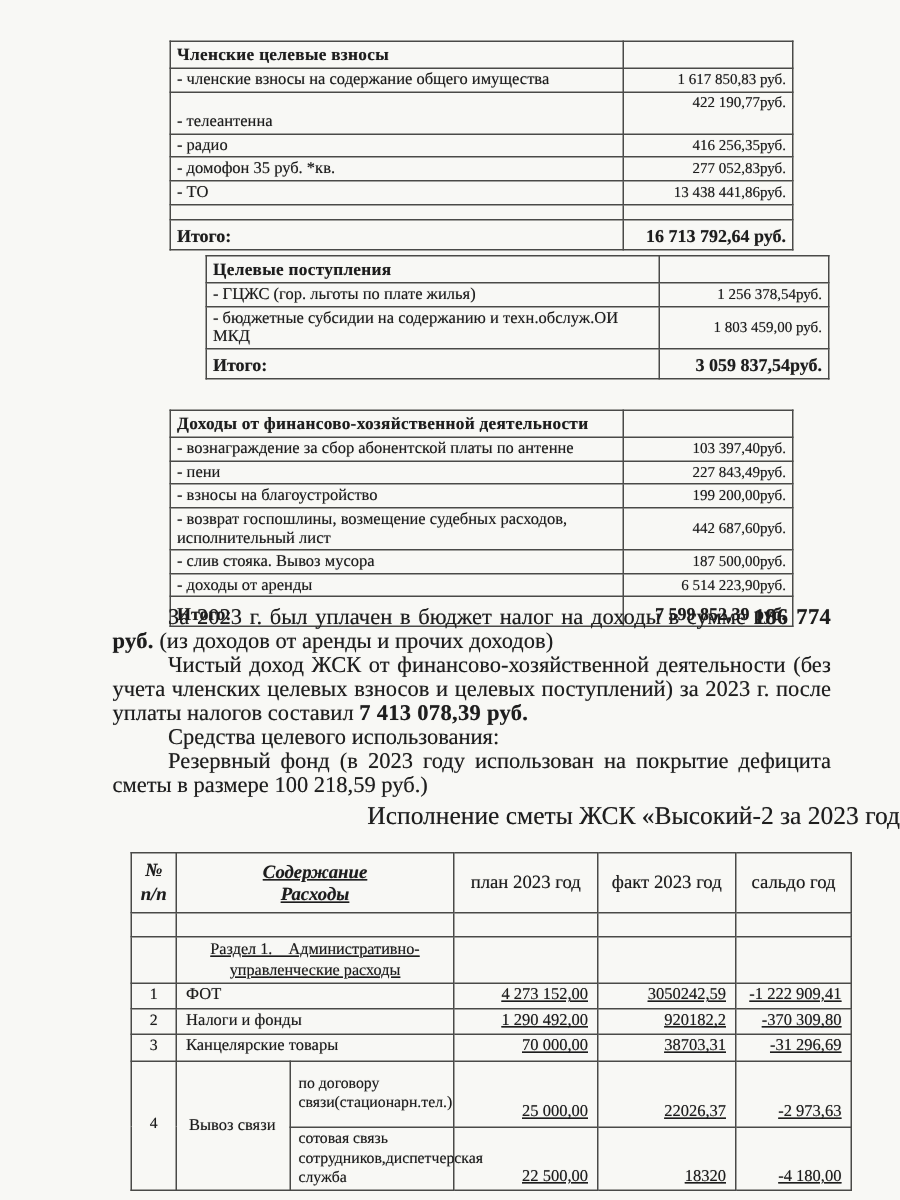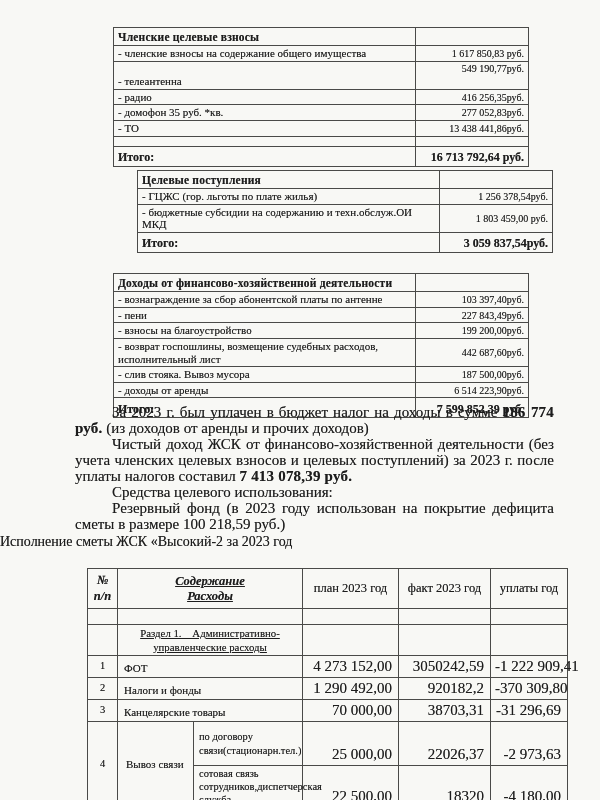--- a/index.html
+++ b/index.html
@@ -29,37 +29,37 @@
   .t2 { top:170px;margin-left:24px; }
   .t3 { top:273px; }
 
   
   .textblock { position:absolute; left:75px; top:404px; width:479px;
     font-size:15px; line-height:16px; text-align:justify; }
   .textblock p { text-indent:37px; }
   .textblock b { letter-spacing:.2px; }
 
   .smeta-title { position:absolute; top:534px; left:0; width:600px;
-    text-align:left; font-size:14px; }
+    text-align:right; font-size:17px; }
 
   
   .budget { position:absolute; left:87px; top:568px; width:480px; font-size:11px; line-height:1.2; }
   .budget td { padding:1px 4px; vertical-align:middle; }
   .budget .bhead td { height:40px; text-align:center; font-size:12.5px; }
   .budget .bh-num { font-style:italic; font-size:10.5px; font-weight:bold; white-space:pre-line; line-height:1.25; }
   .budget .bh-content { font-weight:bold; font-style:italic; }
   .budget .bh-content .u { text-decoration:underline; }
   .budget .blankrow td { height:16px; }
   .budget .sectionrow td { height:26px; }
   .budget .section { text-align:center; text-decoration:underline; font-size:10.8px; line-height:1.3; }
   .budget .n { text-align:center; font-size:10.5px; }
   .budget .c { padding-left:6px; vertical-align:bottom; padding-bottom:2px; height:16px; }
   .budget .c4 { text-align:left; padding-left:8px; }
   .budget .sub { font-size:10.5px; padding-left:5px; line-height:1.25; }
-  .budget .v { text-align:right; white-space:nowrap; font-size:15px; vertical-align:bottom; padding-bottom:2px; padding-right:6px; }
+  .budget .v { text-align:right; white-space:nowrap; font-size:11px; vertical-align:bottom; padding-bottom:2px; padding-right:6px;text-decoration:underline; }
   .budget .r4a td { height:44px; }
   .budget .r4b td { height:36px; }
 </style>
 </head>
 <body>
 
 <div class="page">
 
   <table class="inc t1">
     <colgroup>
@@ -70,21 +70,21 @@
         <tr class="ttl-row">
       <td class="ttl">Членские целевые взносы</td>
       <td class="val"></td>
     </tr>
     <tr>
       <td class="lbl">- членские взносы на содержание общего имущества</td>
       <td class="val">1 617 850,83 руб.</td>
     </tr>
     <tr class="tall">
       <td class="lbl">- телеантенна</td>
-      <td class="val">549 190,77руб.</td>
+      <td class="val">422 190,77руб.</td>
     </tr>
     <tr>
       <td class="lbl">- радио</td>
       <td class="val">416 256,35руб.</td>
     </tr>
     <tr>
       <td class="lbl">- домофон 35 руб. *кв.</td>
       <td class="val">277 052,83руб.</td>
     </tr>
     <tr>
@@ -189,21 +189,21 @@
     <tbody>
         <tr class="bhead">
       <td class="bh-num">№
 п/п</td>
       <td colspan="2" class="bh-content">
         <div class="u">Содержание</div>
         <div class="u">Расходы</div>
       </td>
       <td>план 2023 год</td>
       <td>факт 2023 год</td>
-      <td>уплаты год</td>
+      <td>сальдо год</td>
     </tr>
     <tr class="blankrow">
       <td></td>
       <td colspan="2"></td>
       <td></td>
       <td></td>
       <td></td>
     </tr>
     <tr class="sectionrow">
       <td></td>

